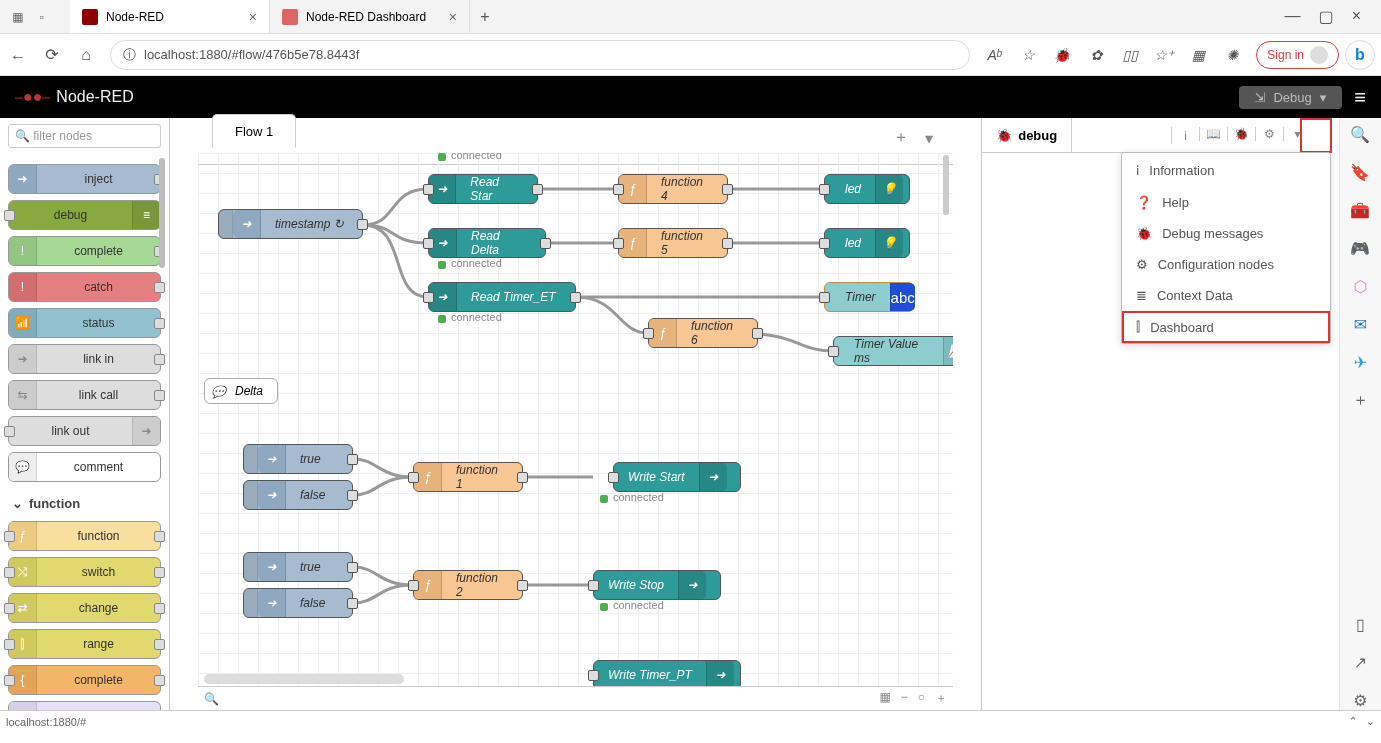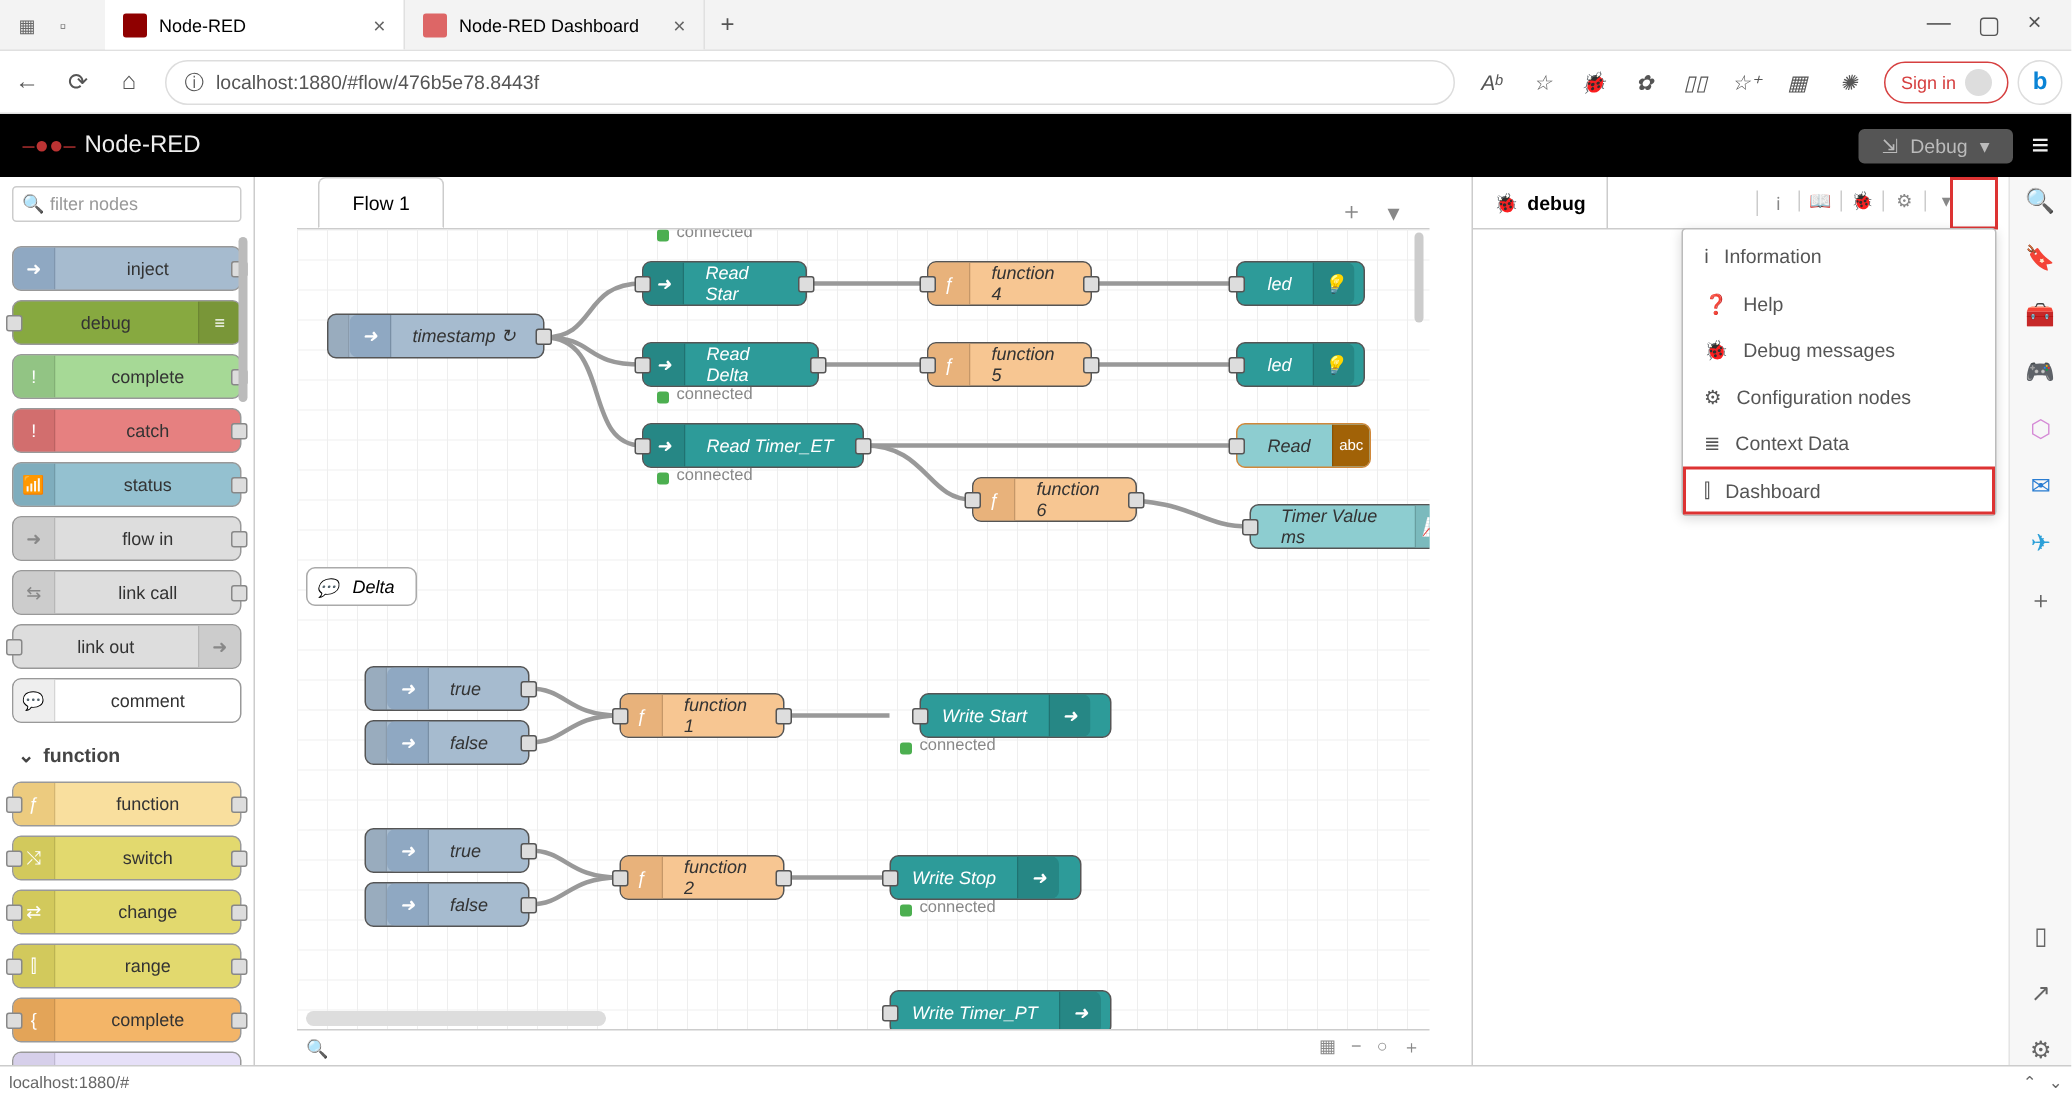--- a/index.html
+++ b/index.html
@@ -29,21 +29,21 @@
 .palette { width: 170px; border-right: 1px solid #ccc; background: #fff; overflow: hidden; position: relative; }
 .palette .search { margin: 6px 8px; border: 1px solid #ccc; border-radius: 3px; padding: 4px 6px; font-size: 12px; color: #999; }
 .palette .list { padding: 4px 8px; overflow: hidden; }
 .pnode { height: 30px; margin: 6px 0; border-radius: 6px; display: flex; align-items: center; font-size: 12px; color: #333; border: 1px solid #999; position: relative; }
 .pnode .icon { width: 28px; height: 100%; display: flex; align-items: center; justify-content: center; color: #fff; border-right: 1px solid rgba(0,0,0,0.1); border-radius: 5px 0 0 5px; }
 .pnode .lbl { flex: 1; text-align: center; padding: 0 4px; }
 .pnode.port-r::after { content:""; position: absolute; right: -5px; top: 50%; margin-top: -5px; width: 9px; height: 9px; background: #ddd; border: 1px solid #888; border-radius: 2px; }
 .pnode.port-l::before { content:""; position: absolute; left: -5px; top: 50%; margin-top: -5px; width: 9px; height: 9px; background: #ddd; border: 1px solid #888; border-radius: 2px; }
 .cat-header { padding: 8px 4px 4px; font-size: 13px; font-weight: bold; color: #444; display: flex; align-items: center; gap: 6px; }
 .workspace { flex: 1; position: relative; background: #fff; }
-.ws-tabs { height: 35px; border-bottom: 1px solid #ccc; display: flex; align-items: flex-end; padding: 0 14px; justify-content: space-between; }
+.ws-tabs { height: 47px; border-bottom: 1px solid #ccc; display: flex; align-items: flex-end; padding: 16px 14px; justify-content: space-between; }
 .ws-tab { height: 34px; padding: 0 22px; border: 1px solid #ccc; border-bottom: 1px solid #fff; border-radius: 5px 5px 0 0; display: flex; align-items: center; font-size: 13px; background: #fff; }
 .ws-tabs .plus { margin-left: auto; color: #888; padding: 0 10px; }
 .canvas { position: absolute; top: 35px; left: 0; right: 0; bottom: 24px; overflow: hidden; background-image: linear-gradient(#eee 1px, transparent 1px), linear-gradient(90deg, #eee 1px, transparent 1px); background-size: 20px 20px; }
 .node { position: absolute; height: 30px; border-radius: 6px; border: 1px solid #555; display: flex; align-items: center; font-size: 12px; font-style: italic; color: #333; }
 .node .nicon { width: 28px; height: 100%; display: flex; align-items: center; justify-content: center; border-right: 1px solid rgba(0,0,0,0.15); color: #fff; border-radius: 5px 0 0 5px; }
 .node .nicon.right { border-right: none; border-left: 1px solid rgba(0,0,0,0.15); border-radius: 0 5px 5px 0; }
 .node .nlbl { padding: 0 14px; }
 .node.port-l::before, .node.port-r::after { content:""; position: absolute; width: 9px; height: 9px; background: #ddd; border: 1px solid #555; border-radius: 2px; top: 50%; margin-top: -5px; }
 .node.port-l::before { left: -6px; }
 .node.port-r::after { right: -6px; }
@@ -160,21 +160,21 @@
       <div class="pnode port-r" style="background:#e68080">
           <div class="icon" style="background:#d26e6e">!</div>
           <div class="lbl">catch</div>
         </div>
       <div class="pnode port-r" style="background:#94c1d0">
           <div class="icon" style="background:#7fadbd">📶</div>
           <div class="lbl">status</div>
         </div>
       <div class="pnode port-r" style="background:#ddd">
           <div class="icon" style="background:#ccc;color:#888">➜</div>
-          <div class="lbl">flow in</div>
+          <div class="lbl">link in</div>
         </div>
       <div class="pnode port-r" style="background:#ddd">
           <div class="icon" style="background:#ccc;color:#888">⇆</div>
           <div class="lbl">link call</div>
         </div>
       <div class="pnode port-l" style="background:#ddd">
           <div class="lbl">link out</div>
           <div class="icon" style="background:#ccc;color:#888;border-radius:0 5px 5px 0;border:0;border-left:1px solid rgba(0,0,0,0.1)">➜</div>
         </div>
       <div class="pnode" style="background:#fff">
@@ -286,22 +286,22 @@
       <div class="node port-l" style="top:21px;left:626px;background:#2d9b99;color:#fff;width:86px">
         <div class="nlbl" style="margin-left:6px">led</div>
           <div class="nicon right" style="background:#268785">💡</div>
       </div>
       <div class="node port-l" style="top:75px;left:626px;background:#2d9b99;color:#fff;width:86px">
         <div class="nlbl" style="margin-left:6px">led</div>
           <div class="nicon right" style="background:#268785">💡</div>
       </div>
 
       <div class="node port-l" style="top:129px;left:626px;background:#8dcdd0;border-color:#d0883a;width:90px">
-        <div class="nlbl" style="margin-left:6px">Read</div>
-          <div class="nicon right" style="background:#a16207;color:#fff;font-size:10px;font-style:normal">abc</div>
+        <div class="nlbl" style="margin-left:6px">Timer</div>
+          <div class="nicon right" style="background:#1d4ed8;color:#fff;font-size:15px;font-style:normal">abc</div>
       </div>
 
       <div class="node port-l" style="top:183px;left:635px;background:#8dcdd0;width:136px">
         <div class="nlbl" style="margin-left:6px">Timer Value ms</div>
           <div class="nicon right" style="background:#7bbabd">📈</div>
       </div>
 
       <div class="comment-node" style="top:225px;left:6px">
         <span class="ci">💬</span>
         <span>Delta</span>

